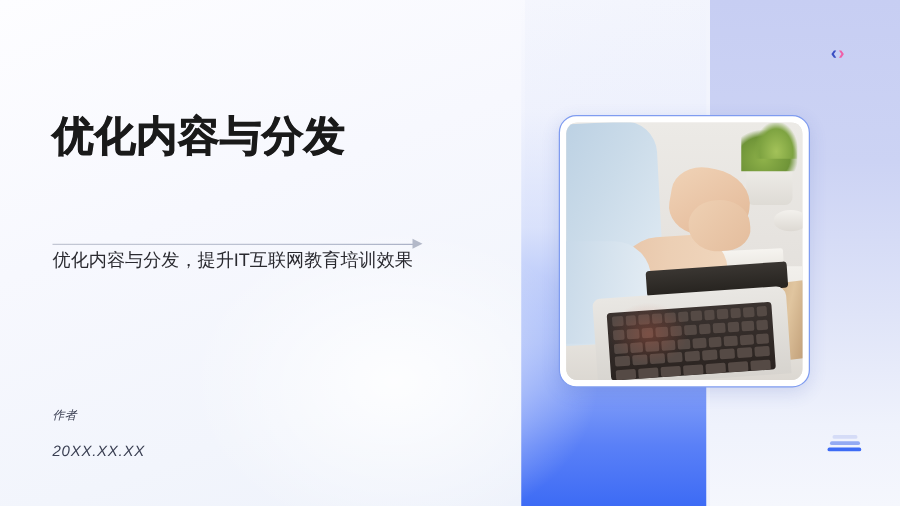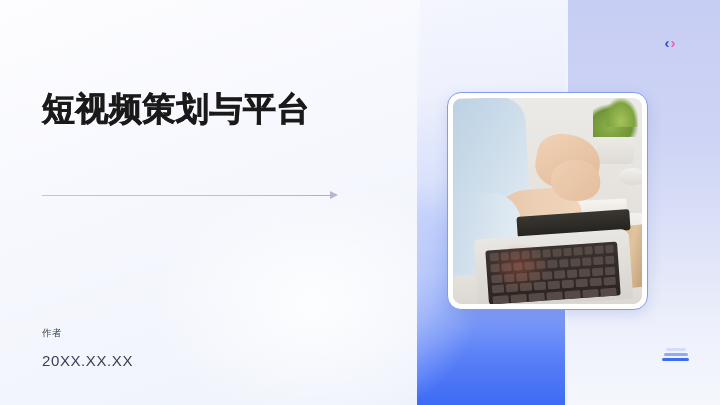--- a/index.html
+++ b/index.html
@@ -34,23 +34,23 @@
   .rule{position:absolute;left:42px;top:191px;width:306px;height:9px;}
   .rule .bar{position:absolute;left:0;top:4px;width:292px;height:1px;
     background:linear-gradient(90deg,#c3c7d4 0%,#b9bfd0 70%,#aab1c6 100%);}
   .rule .head{position:absolute;left:288px;top:0px;width:0;height:0;
     border-top:4px solid transparent;border-bottom:4px solid transparent;
     border-left:8px solid #b3b9c9;}
 
   .subtitle{position:absolute;left:42px;top:199px;width:340px;
     font-size:14.5px;line-height:20px;color:#2a2a30;font-weight:500;white-space:nowrap;}
 
-  .meta{position:absolute;left:42px;top:325px;}
+  .meta{position:absolute;left:42px;top:325px;font-style:italic;}
   .meta .author{font-size:9.5px;color:#3a3f52;line-height:16px;letter-spacing:.4px;}
-  .meta .date{font-size:15px;color:#3a3f52;line-height:16px;margin-top:12px;letter-spacing:.6px;}
+  .meta .date{font-size:12px;color:#3a3f52;line-height:16px;margin-top:12px;letter-spacing:.6px;}
 
   
   .photo-card{position:absolute;left:447px;top:92px;width:201px;height:218px;
     border-radius:14px;background:#ffffff;
     border:1px solid #7f9cf0;
     box-shadow:0 4px 14px rgba(60,90,180,0.16);
     padding:5px;box-sizing:border-box;}
   .photo-inner{position:relative;width:100%;height:100%;border-radius:9px;overflow:hidden;background:#e9e6e1;}
 
   
@@ -115,28 +115,29 @@
 
 <div class="slide">
 
   <div class="bg-base"></div>
   <div class="bg-left-wash"></div>
   <div class="bg-right-panel"></div>
   <div class="bg-blue-band"></div>
   <div class="bg-soft-glow"></div>
 
   <div class="title-block">
-    <div class="title-line">短视频策划与平台</div>
+    <div class="title-line">优化内容与分发</div>
   </div>
 
   <div class="rule">
     <div class="bar"></div>
     <div class="head"></div>
   </div>
 
+  <div class="subtitle">优化内容与分发，提升IT互联网教育培训效果</div>
 
   <div class="meta">
     <div class="author">作者</div>
     <div class="date">20XX.XX.XX</div>
   </div>
 
   <div class="photo-card">
     <div class="photo-inner">
       <div class="ph-wall"></div>
       <div class="ph-desk"></div>

